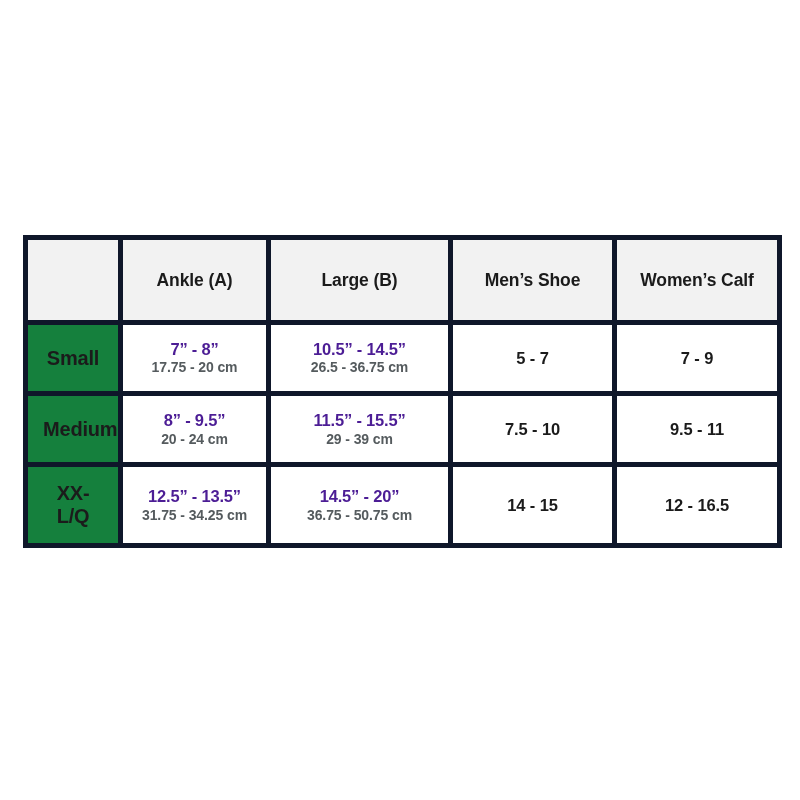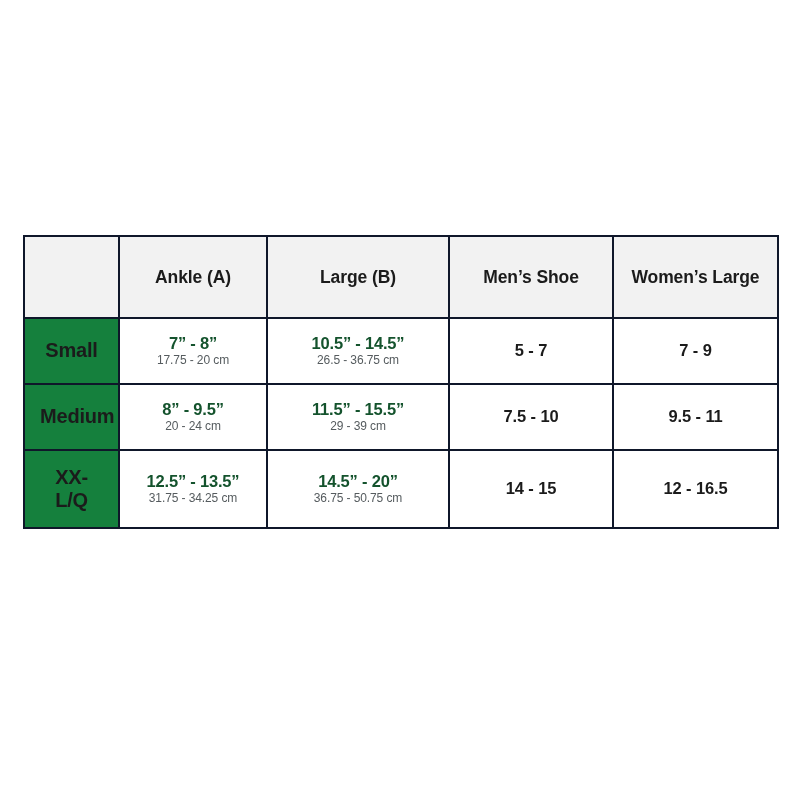--- a/index.html
+++ b/index.html
@@ -36,21 +36,21 @@
   }
 
   table.size-table col.c-size   { width: 95px;  }
   table.size-table col.c-ankle  { width: 148px; }
   table.size-table col.c-calf   { width: 182px; }
   table.size-table col.c-men    { width: 164px; }
   table.size-table col.c-women  { width: 165px; }
 
   table.size-table th,
   table.size-table td {
-    border: 2px solid #0f172a;
+    border: 5px solid #0f172a;
     padding: 15px;
     text-align: center;
     vertical-align: middle;
     color: #1b1b1b;
   }
 
   
   tr.header-row th {
     height: 50px;
     background: #f2f2f2;
@@ -80,27 +80,27 @@
   td.meas-cell {
     background: #ffffff;
     padding: 4px 6px;
     line-height: 1.12;
   }
 
   .meas-in {
     display: block;
     font-size: 16.5px;
     font-weight: bold;
-    color: #14532d;
+    color: #4c1d95;
     letter-spacing: -0.2px;
   }
   .meas-cm {
     display: block;
-    font-size: 12px;
-    font-weight: normal;
+    font-size: 14px;
+    font-weight: bold;
     color: #555b5e;
     margin-top: 2px;
     letter-spacing: -0.1px;
   }
 
   td.shoe-cell {
     background: #ffffff;
     font-size: 16.5px;
     font-weight: bold;
     letter-spacing: -0.1px;
@@ -119,21 +119,21 @@
         <col class="c-calf">
         <col class="c-men">
         <col class="c-women">
       </colgroup>
       <thead>
         <tr class="header-row">
           <th class="corner-cell"></th>
           <th>Ankle (A)</th>
           <th>Large (B)</th>
           <th>Men’s Shoe</th>
-          <th>Women’s Large</th>
+          <th>Women’s Calf</th>
         </tr>
       </thead>
       <tbody>
 
         <tr>
           <td class="size-label">Small</td>
           <td class="meas-cell">
             <span class="meas-in">7” - 8”</span>
             <span class="meas-cm">17.75 - 20 cm</span>
           </td>

